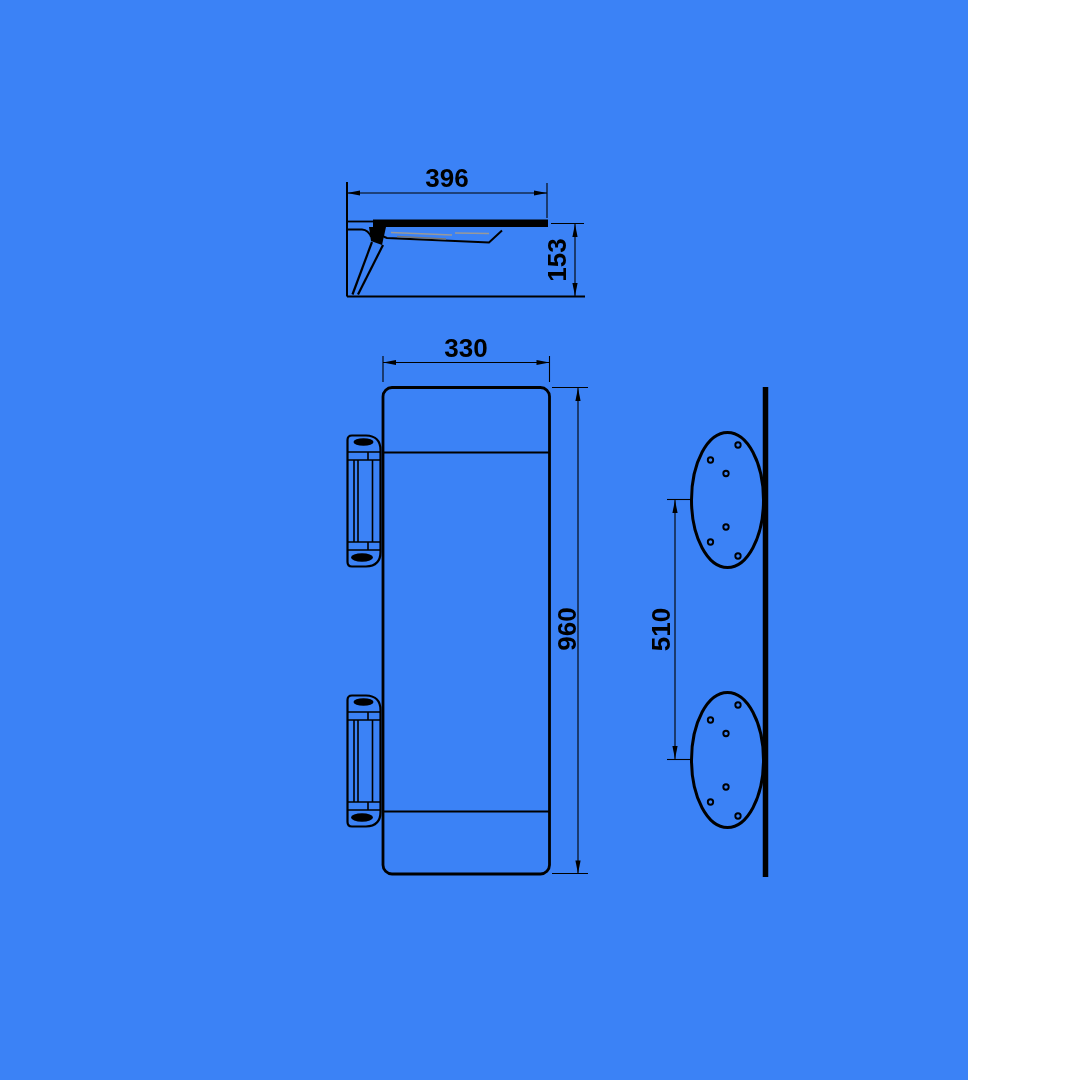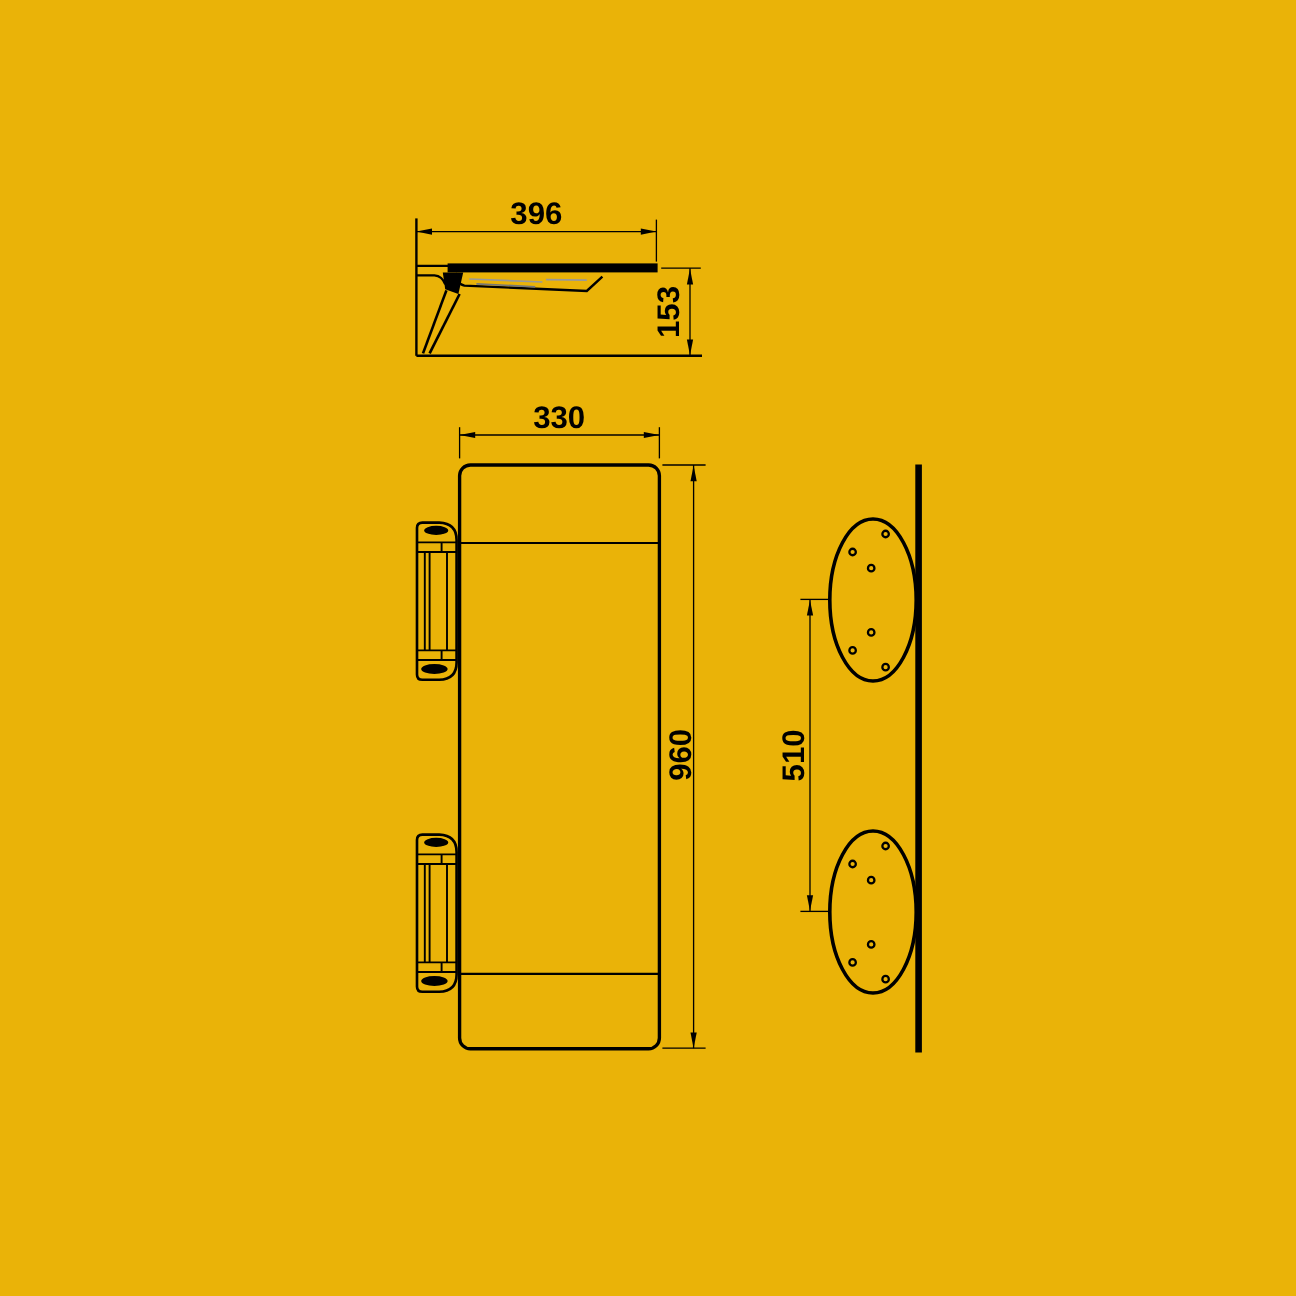--- a/index.html
+++ b/index.html
@@ -2,23 +2,23 @@
 <html><head>
 <meta charset="utf-8">
 <style>
   html, body {
     margin: 0;
     padding: 0;
     background: #ffffff;
   }
   .canvas {
     position: relative;
-    width: 1080px;
+    width: 968px;
     height: 1080px;
-    background: #eab308;
+    background: #3b82f6;
     overflow: hidden;
     text-align: right;
   }
   svg { display: block; }
   .dim-text {
     font-family: "Liberation Sans", "DejaVu Sans", sans-serif;
     font-size: 26px;
     font-weight: 700;
     fill: #000000;
   }

